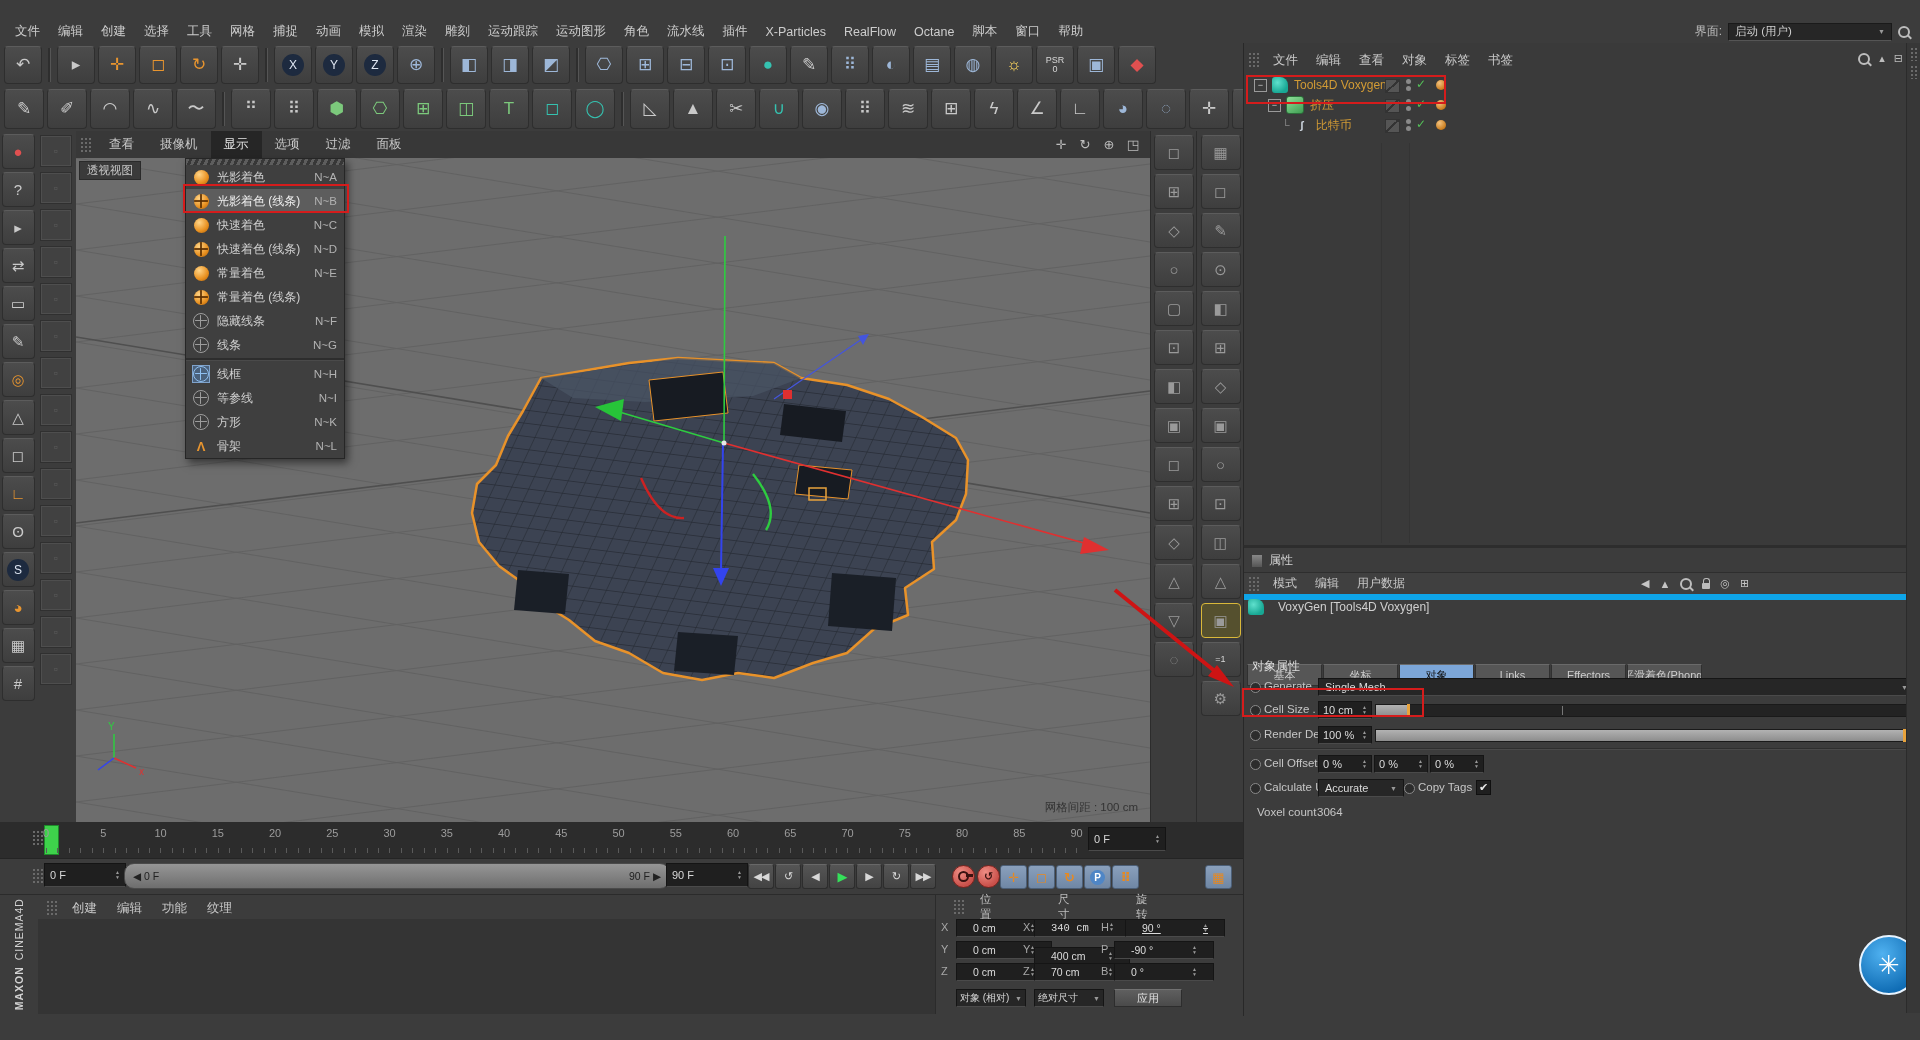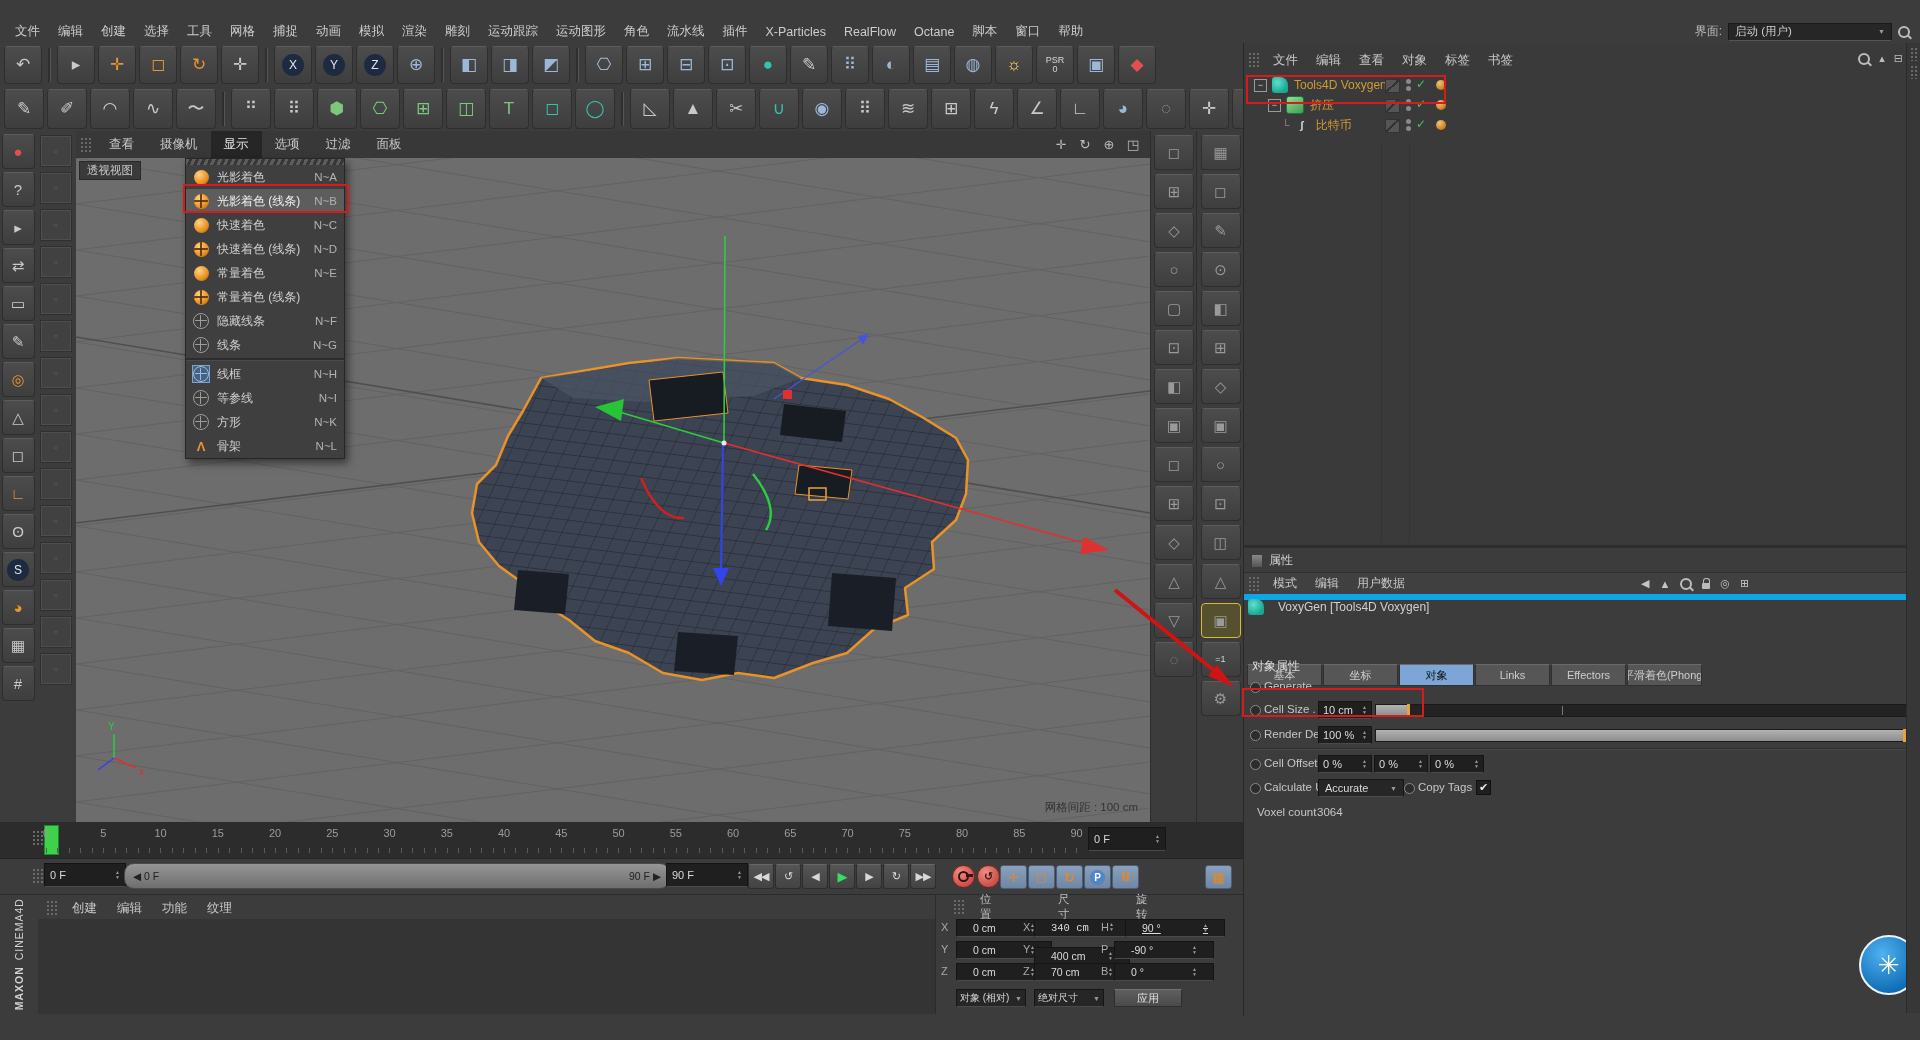--- a/index.html
+++ b/index.html
@@ -691,20 +691,24 @@
         <div class="amtab active">对象</div>
         <div class="amtab">Links</div>
         <div class="amtab">Effectors</div>
         <div class="amtab">平滑着色(Phong)</div>
       </div>
     <div id="am-section">对象属性</div>
 
     <div class="amrow" style="top:130px;">
       <span class="radio" style="left:6px;"></span>
       <span class="alabel" style="left:20px;">Generate</span>
+      <div class="ddfield" style="left:74px;width:583px;">
+        <span>Single Mesh</span>
+        <span class="dd-arrow">▼</span>
+      </div>
     </div>
 
     <div class="amrow" style="top:153px;">
       <span class="radio" style="left:6px;"></span>
       <span class="alabel" style="left:20px;">Cell Size . . . .</span>
       <div class="field" style="left:74px;width:44px;">
         <span>10 cm</span>
         <span class="spin">▲<br>▼</span>
       </div>
       <div class="track" style="left:131px;width:538px;">

